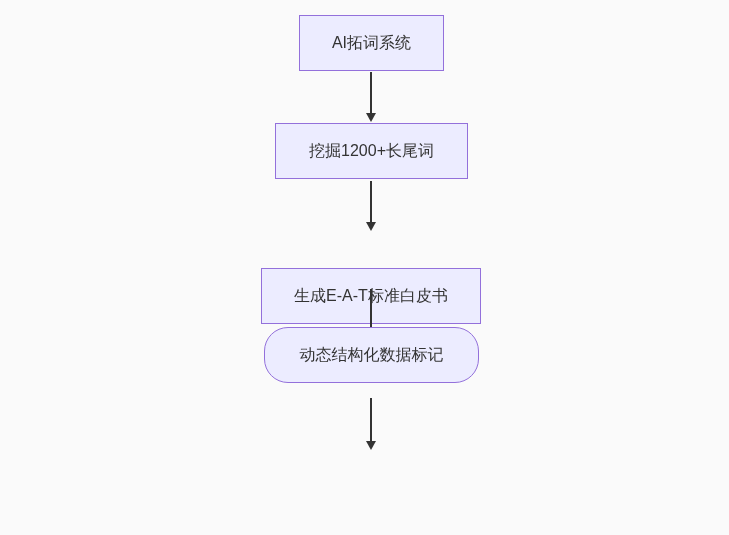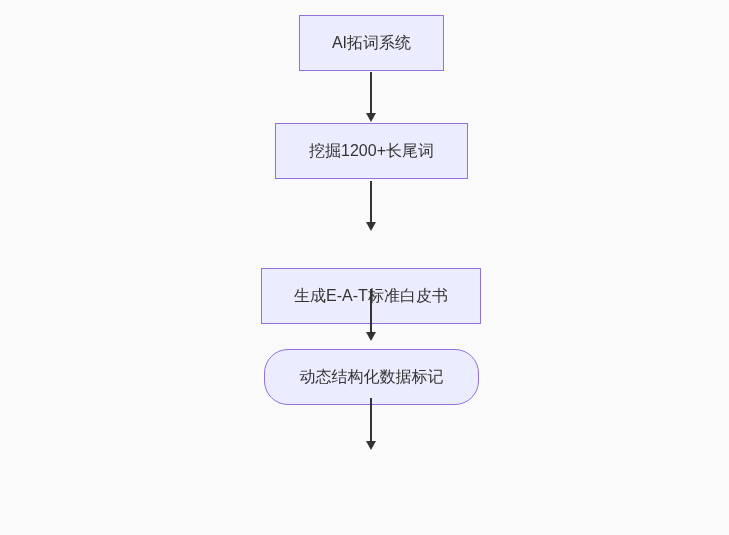--- a/index.html
+++ b/index.html
@@ -25,21 +25,21 @@
     font-size: 16px;
     display: flex;
     align-items: center;
     justify-content: center;
     text-align: center;
     white-space: nowrap;
   }
   .n1 { left: 299px; top: 15px;  width: 145px; }
   .n2 { left: 275px; top: 123px; width: 193px; }
   .n3 { left: 261px; top: 232px; width: 220px; margin-top: 36px; }
-  .n4 { left: 264px; top: 349px; width: 215px; border-radius: 24px; }
+  .n4 { left: 264px; top: 327px; width: 215px; border-radius: 24px; }
   .n5 { left: 254px; top: 451px; width: 241px; }
 
   .arrow {
     position: absolute;
     left: 366px;
     width: 11px;
   }
   .a1 { top: 72px;  height: 50px; }
   .a2 { top: 181px; height: 50px; }
   .a3 { top: 289px; height: 52px; }

